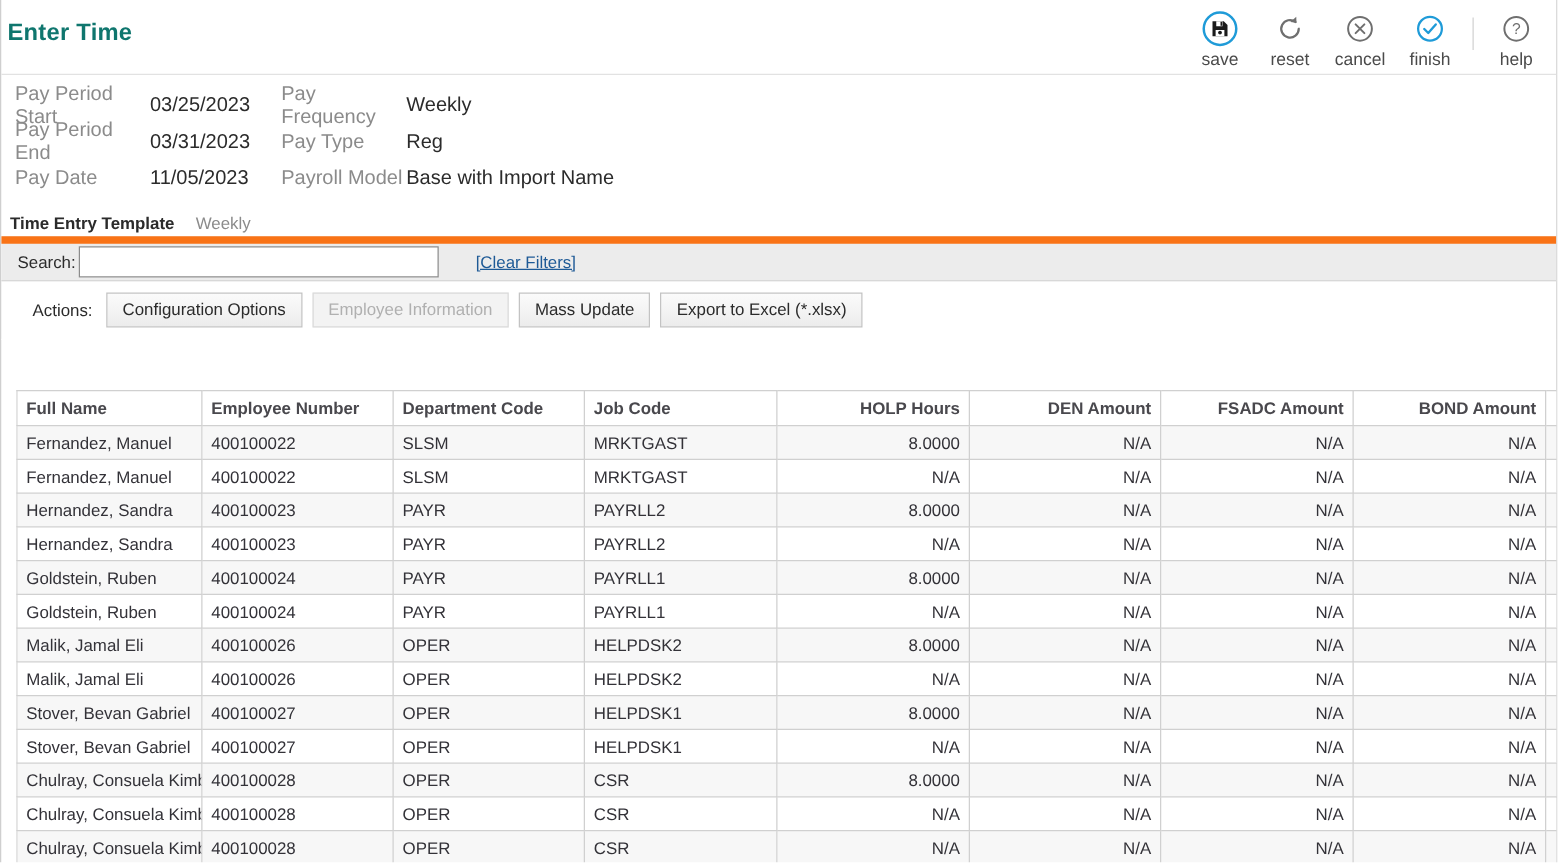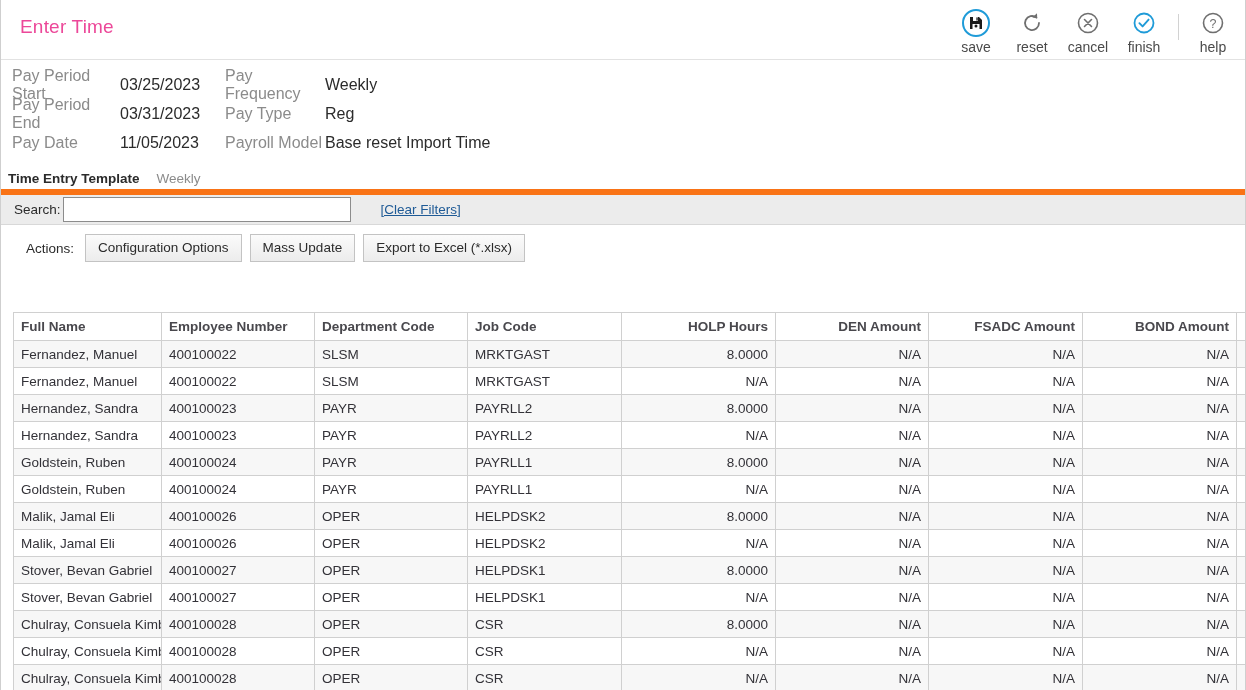--- a/index.html
+++ b/index.html
@@ -20,24 +20,24 @@
   }
 
   
   .topbar {
     position: relative;
     height: 60px;
     border-bottom: 1px solid #e2e2e2;
   }
   .page-title {
     position: absolute;
-    left: 19px; top: 16px;
+    left: 5px; top: 16px;
     font-size: 19px;
-    font-weight: normal;
-    color: #ec4899;
+    font-weight: bold;
+    color: #0f766e;
     letter-spacing: .2px;
   }
   .toolbar {
     position: absolute;
     right: 4px; top: 2px;
     display: flex;
     align-items: flex-start;
   }
   .tool {
     width: 56px;
@@ -266,38 +266,39 @@
     <div class="meta-row">
       <span class="meta-label m-c1">Pay Period End</span>
       <span class="meta-value m-c2">03/31/2023</span>
       <span class="meta-label m-c3">Pay Type</span>
       <span class="meta-value m-c4">Reg</span>
     </div>
     <div class="meta-row">
       <span class="meta-label m-c1">Pay Date</span>
       <span class="meta-value m-c2">11/05/2023</span>
       <span class="meta-label m-c3">Payroll Model</span>
-      <span class="meta-value m-c4">Base reset Import Time</span>
+      <span class="meta-value m-c4">Base with Import Name</span>
     </div>
   </div>
 
   <div class="tmpl">
     <span class="tmpl-label">Time Entry Template</span>
     <span class="tmpl-value">Weekly</span>
   </div>
 
   <div class="searchband">
     <span class="search-label">Search:</span>
     <input class="search-input" type="text" placeholder="" style="">
     <span class="clear-filters">[Clear Filters]</span>
   </div>
 
   <div class="actionsband">
     <span class="actions-label">Actions:</span>
     <button class="btn">Configuration Options</button>
+    <button class="btn disabled" disabled="">Employee Information</button>
     <button class="btn">Mass Update</button>
     <button class="btn">Export to Excel (*.xlsx)</button>
   </div>
 
   <div class="gridwrap">
     <table class="grid">
       <thead>
         <tr>
           <th class="c-name">Full Name</th>
           <th class="c-emp">Employee Number</th>

